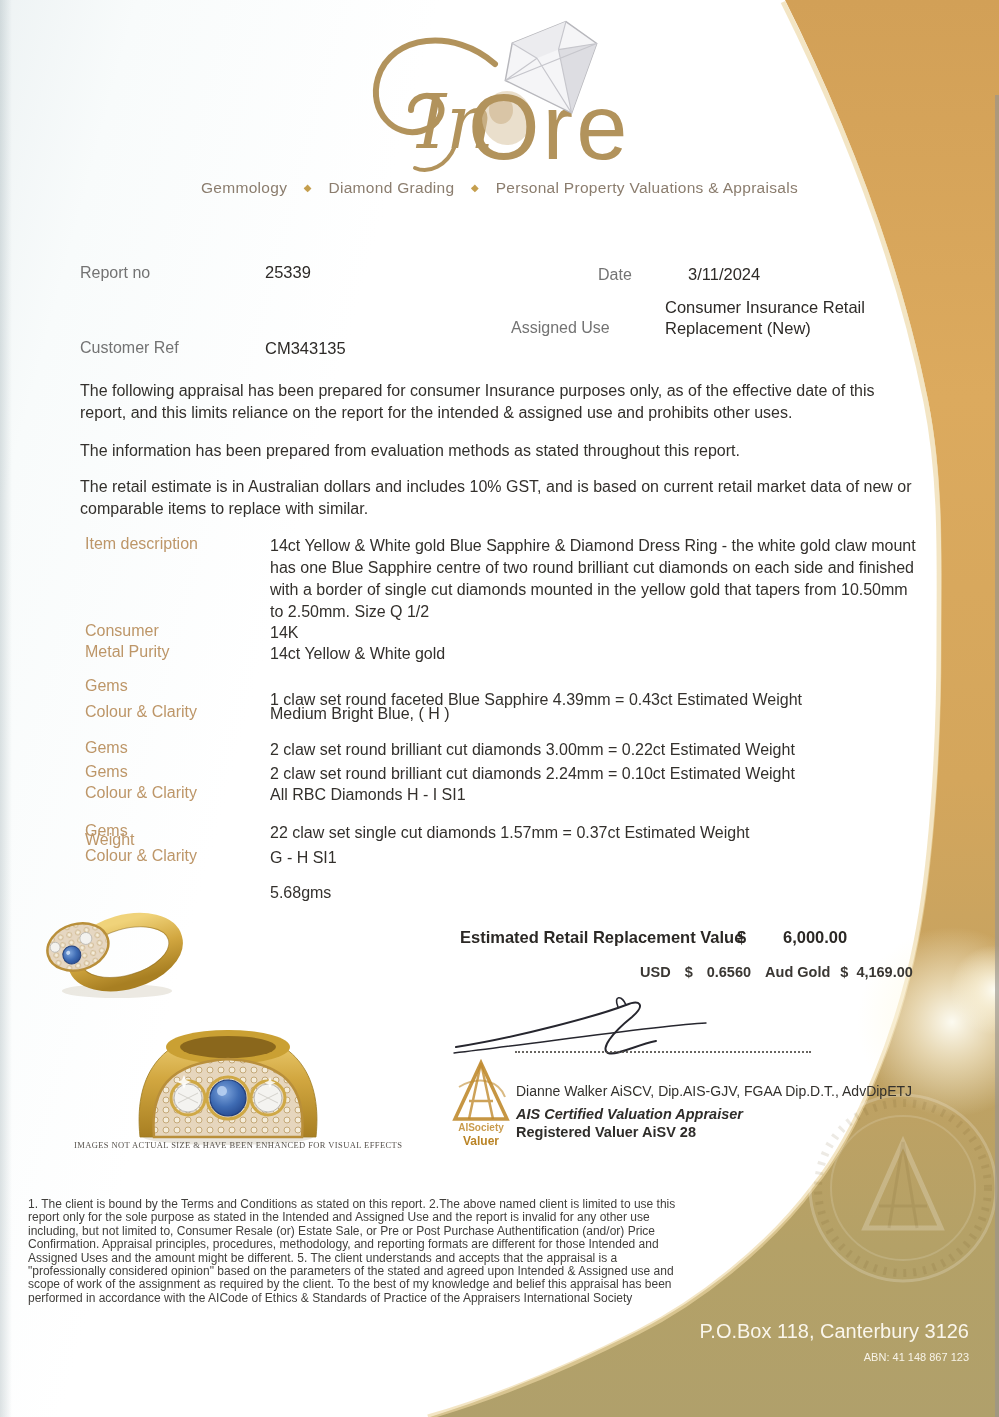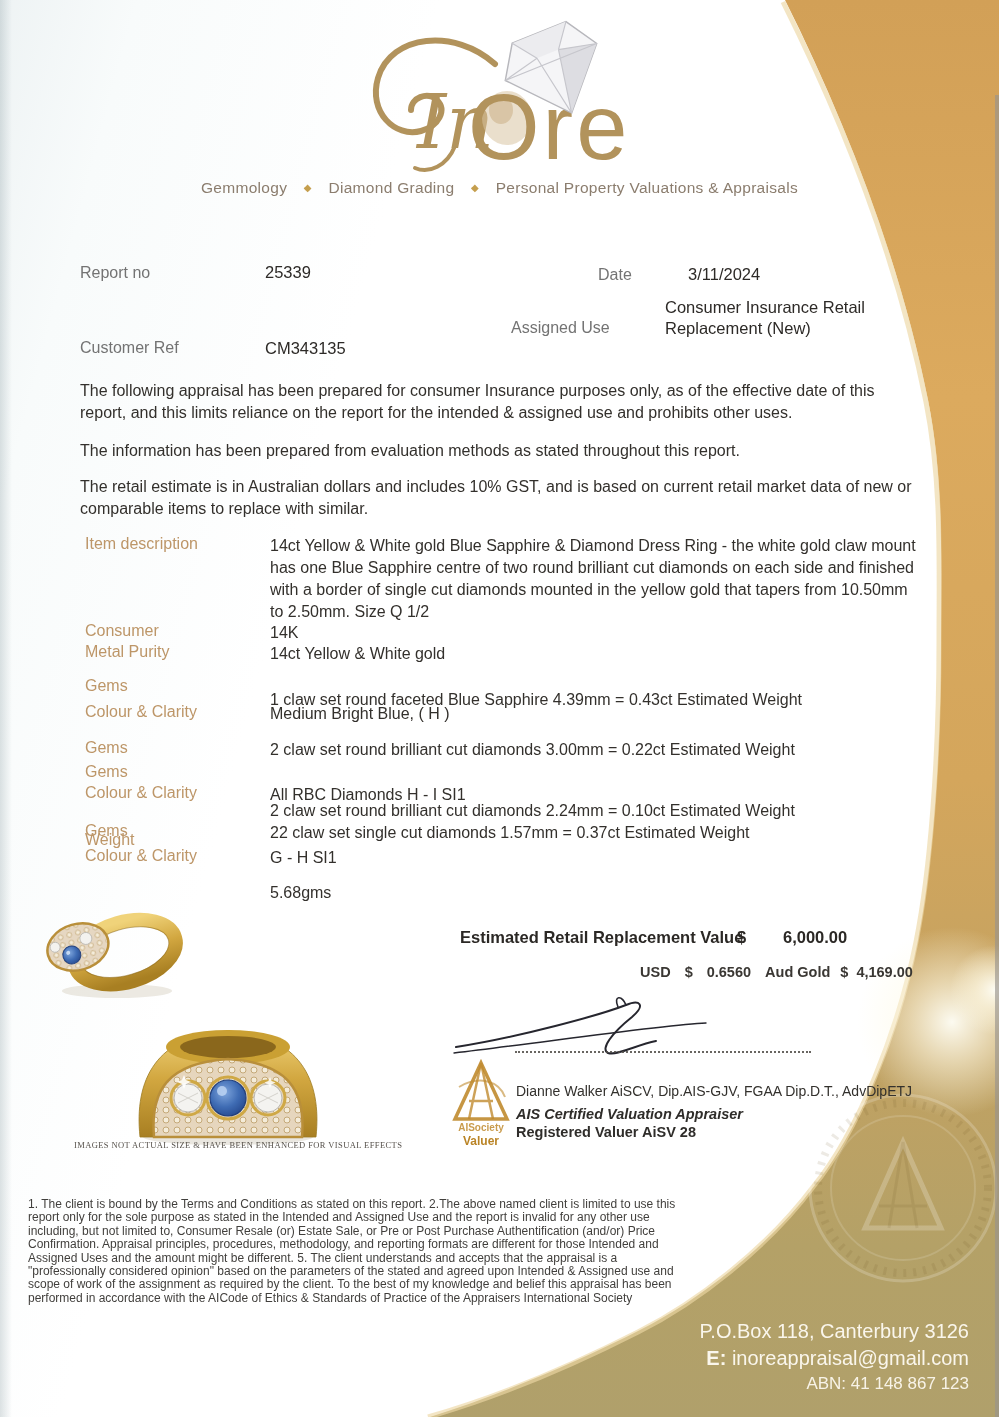--- a/index.html
+++ b/index.html
@@ -20,21 +20,21 @@
   .fine{font-size:12px;line-height:13.4px;color:#413f3c;}
   .caption{font-family:"Liberation Serif",serif;font-size:8.5px;letter-spacing:.4px;color:#56514b;}
   .dotline{border-top:2px dotted #4e4b46;opacity:.85;}
   .sig-name{font-size:14px;color:#33312d;}
   .sig-title{font-size:14.5px;font-weight:bold;font-style:italic;color:#2f2d2a;}
   .sig-reg{font-size:14.5px;font-weight:bold;color:#2f2d2a;}
   .tagline{width:999px;text-align:center;font-size:15.5px;letter-spacing:.3px;color:#8b7d6e;}
   .tagline .sep{color:#c59f4e;font-size:10px;vertical-align:2px;padding:0 12px;}
   .footer{text-align:right;color:#faf6ec;}
   .footer .l1,.footer .l2{font-size:20px;line-height:27px;}
-  .footer .l3{font-size:17px;line-height:24px;color:rgba(252,248,238,.95);}
+  .footer .l3{font-size:11px;line-height:24px;color:rgba(252,248,238,.95);}
   .edge-shadow{left:0;top:0;width:12px;height:1417px;
     background:linear-gradient(to right,rgba(130,150,156,.28),rgba(130,150,156,0));}
 </style>
 </head>
 <body>
 
 <svg class="abs" style="left:0;top:0;" width="999" height="1417" viewBox="0 0 999 1417">
   <defs>
     <linearGradient id="goldGrad" x1="0" y1="0" x2="0" y2="1">
       <stop offset="0" stop-color="#d2a057"></stop>
@@ -116,21 +116,21 @@
 <span class="abs lbl-tan" style="left:85px;top:677px;">Gems</span>
 <span class="abs txt nowrap" style="left:270px;top:677px;margin-top:12px;">1 claw set round faceted Blue Sapphire 4.39mm  =  0.43ct Estimated Weight</span>
 
 <span class="abs lbl-tan" style="left:85px;top:703px;">Colour &amp; Clarity</span>
 <span class="abs txt nowrap" style="left:270px;top:703px;">Medium Bright Blue, ( H )</span>
 
 <span class="abs lbl-tan" style="left:85px;top:739px;">Gems</span>
 <span class="abs txt nowrap" style="left:270px;top:739px;">2 claw set round brilliant cut diamonds 3.00mm = 0.22ct Estimated Weight</span>
 
 <span class="abs lbl-tan" style="left:85px;top:763px;">Gems</span>
-<span class="abs txt nowrap" style="left:270px;top:763px;margin-top:37px;">2 claw set round brilliant cut diamonds 2.24mm = 0.10ct Estimated Weight</span>
+<span class="abs txt nowrap" style="left:270px;top:763px;">2 claw set round brilliant cut diamonds 2.24mm = 0.10ct Estimated Weight</span>
 
 <span class="abs lbl-tan" style="left:85px;top:784px;">Colour &amp; Clarity</span>
 <span class="abs txt nowrap" style="left:270px;top:784px;">All RBC Diamonds H - I SI1</span>
 
 <span class="abs lbl-tan" style="left:85px;top:822px;">Gems</span>
 <span class="abs txt nowrap" style="left:270px;top:822px;">22 claw set single cut diamonds 1.57mm = 0.37ct Estimated Weight</span>
 
 <span class="abs lbl-tan" style="left:85px;top:847px;">Colour &amp; Clarity</span>
 <span class="abs txt nowrap" style="left:270px;top:847px;">G - H SI1</span>
 
@@ -231,21 +231,17 @@
 </svg>
 
 <span class="abs sig-name nowrap" style="left:516px;top:1083px;">Dianne Walker AiSCV, Dip.AIS-GJV, FGAA Dip.D.T., AdvDipETJ</span>
 <span class="abs sig-title nowrap" style="left:516px;top:1106px;">AIS Certified Valuation Appraiser</span>
 <span class="abs sig-reg nowrap" style="left:516px;top:1124px;">Registered Valuer AiSV 28</span>
 
 <div class="abs fine" style="left:28px;top:1198px;width:652px;">1. The client is bound by the Terms and Conditions as stated on this report.  2.The above named client is limited to use this report only for the sole purpose as stated in the Intended and Assigned Use and the report is invalid for any other use including, but not limited to, Consumer Resale (or) Estate Sale, or Pre or Post Purchase Authentification (and/or) Price Confirmation. Appraisal principles, procedures, methodology, and reporting formats are different for those Intended and Assigned Uses and the amount might be different. 5. The client understands and accepts that the appraisal is a "professionally considered opinion" based on the parameters of the stated and agreed upon Intended &amp; Assigned use and scope of work of the assignment as required by the client. To the best of my knowledge and belief this appraisal has been performed in accordance with the AICode of Ethics &amp; Standards of Practice of the Appraisers International Society</div>
 
 <div class="abs footer" style="right:30px;top:1318px;width:360px;">
   <div class="l1">P.O.Box 118, Canterbury 3126</div>
-  <div class="l2">
-    <b>E:</b>
-    <span>inoreappraisal@gmail.com</span>
-  </div>
   <div class="l3">
     <span>ABN:</span>
     <span>41 148 867 123</span>
   </div>
 </div>
 
 </body></html>

